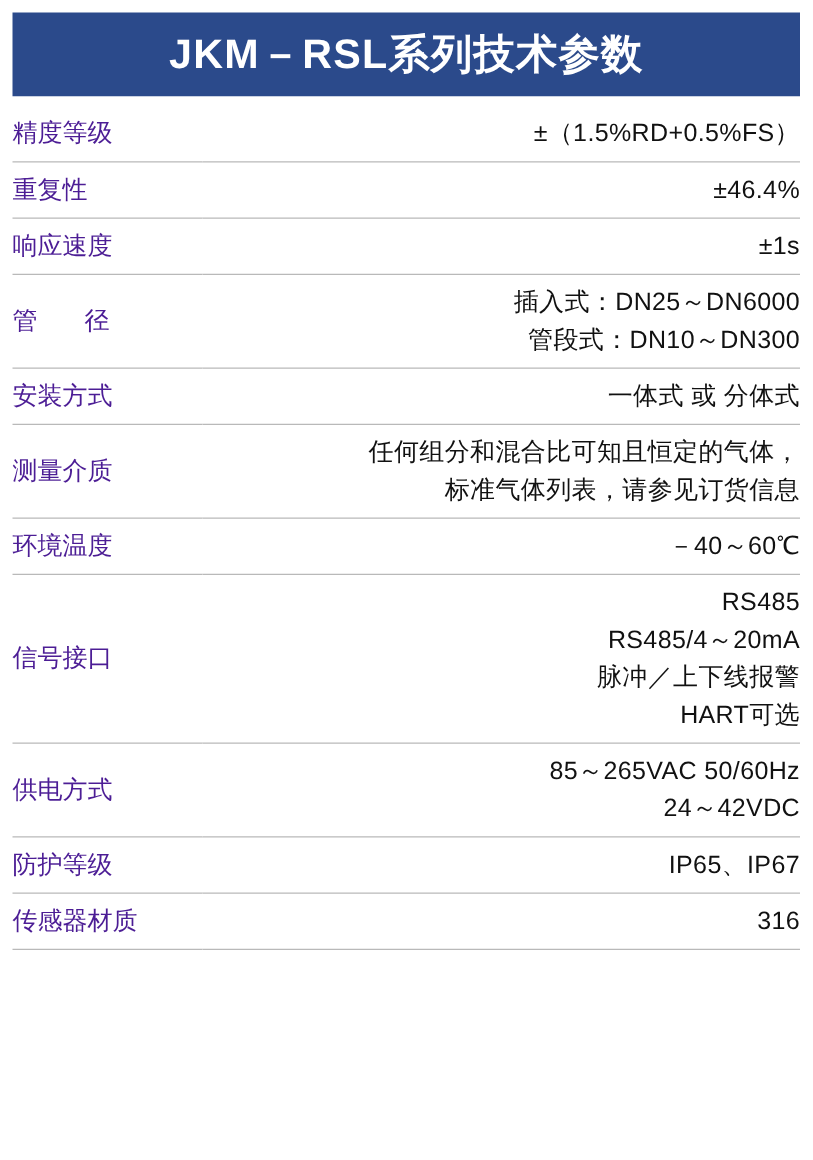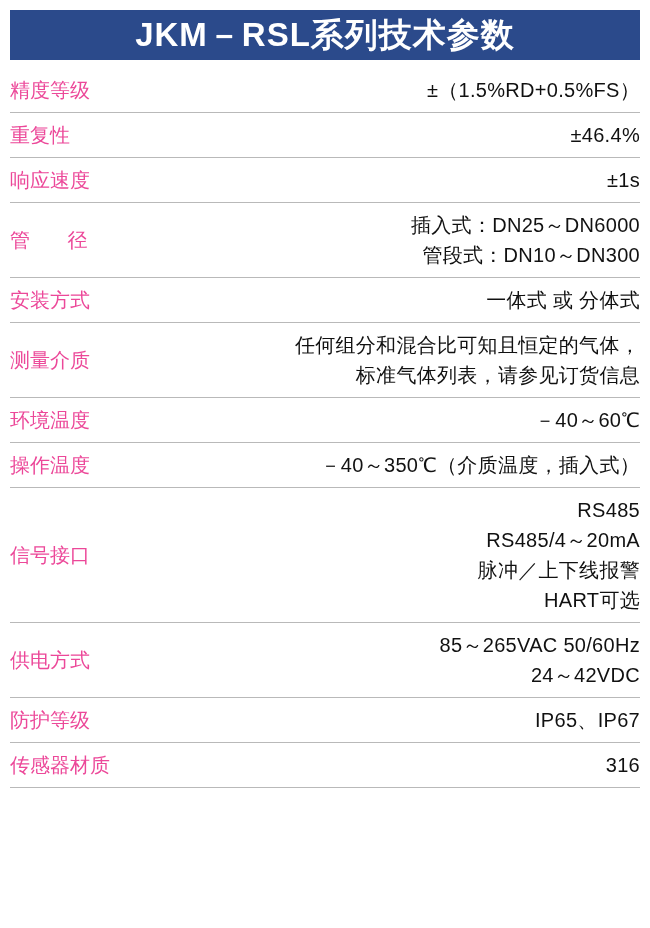--- a/index.html
+++ b/index.html
@@ -16,21 +16,21 @@
   }
   .sheet {
     width: 650px;
     height: 928px;
     box-sizing: border-box;
     padding: 0 10px;
     position: relative;
   }
   .title-bar {
     margin: 10px 0 0 0;
-    height: 50px;
+    height: 67px;
     background: #2b4a8b;
     display: flex;
     align-items: center;
     justify-content: center;
   }
   .title-bar .title-text {
     color: #ffffff;
     font-size: 33px;
     font-weight: bold;
     letter-spacing: 1px;
@@ -49,21 +49,21 @@
   table.spec tr:first-child {
     border-top: none;
   }
   table.spec td {
     vertical-align: middle;
     padding: 7px 0 7px 0;
   }
   td.label {
     width: 152px;
     font-size: 20px;
-    color: #ec4899;
+    color: #4c1d95;
     padding-left: 8px;
     line-height: 1.45;
     white-space: nowrap;
   }
   td.label.spread {
     letter-spacing: 16px;
     padding-right: 0;
   }
   td.value {
     font-size: 20px;
@@ -127,26 +127,20 @@
             <span class="line">标准气体列表，请参见订货信息</span>
           </td>
         </tr>
         <tr>
           <td class="label">环境温度</td>
           <td class="value">
             <span class="line">－40～60℃</span>
           </td>
         </tr>
         <tr>
-          <td class="label">操作温度</td>
-          <td class="value">
-            <span class="line">－40～350℃（介质温度，插入式）</span>
-          </td>
-        </tr>
-        <tr>
           <td class="label">信号接口</td>
           <td class="value">
             <span class="line">RS485</span>
             <span class="line">RS485/4～20mA</span>
             <span class="line">脉冲／上下线报警</span>
             <span class="line">HART可选</span>
           </td>
         </tr>
         <tr>
           <td class="label">供电方式</td>

